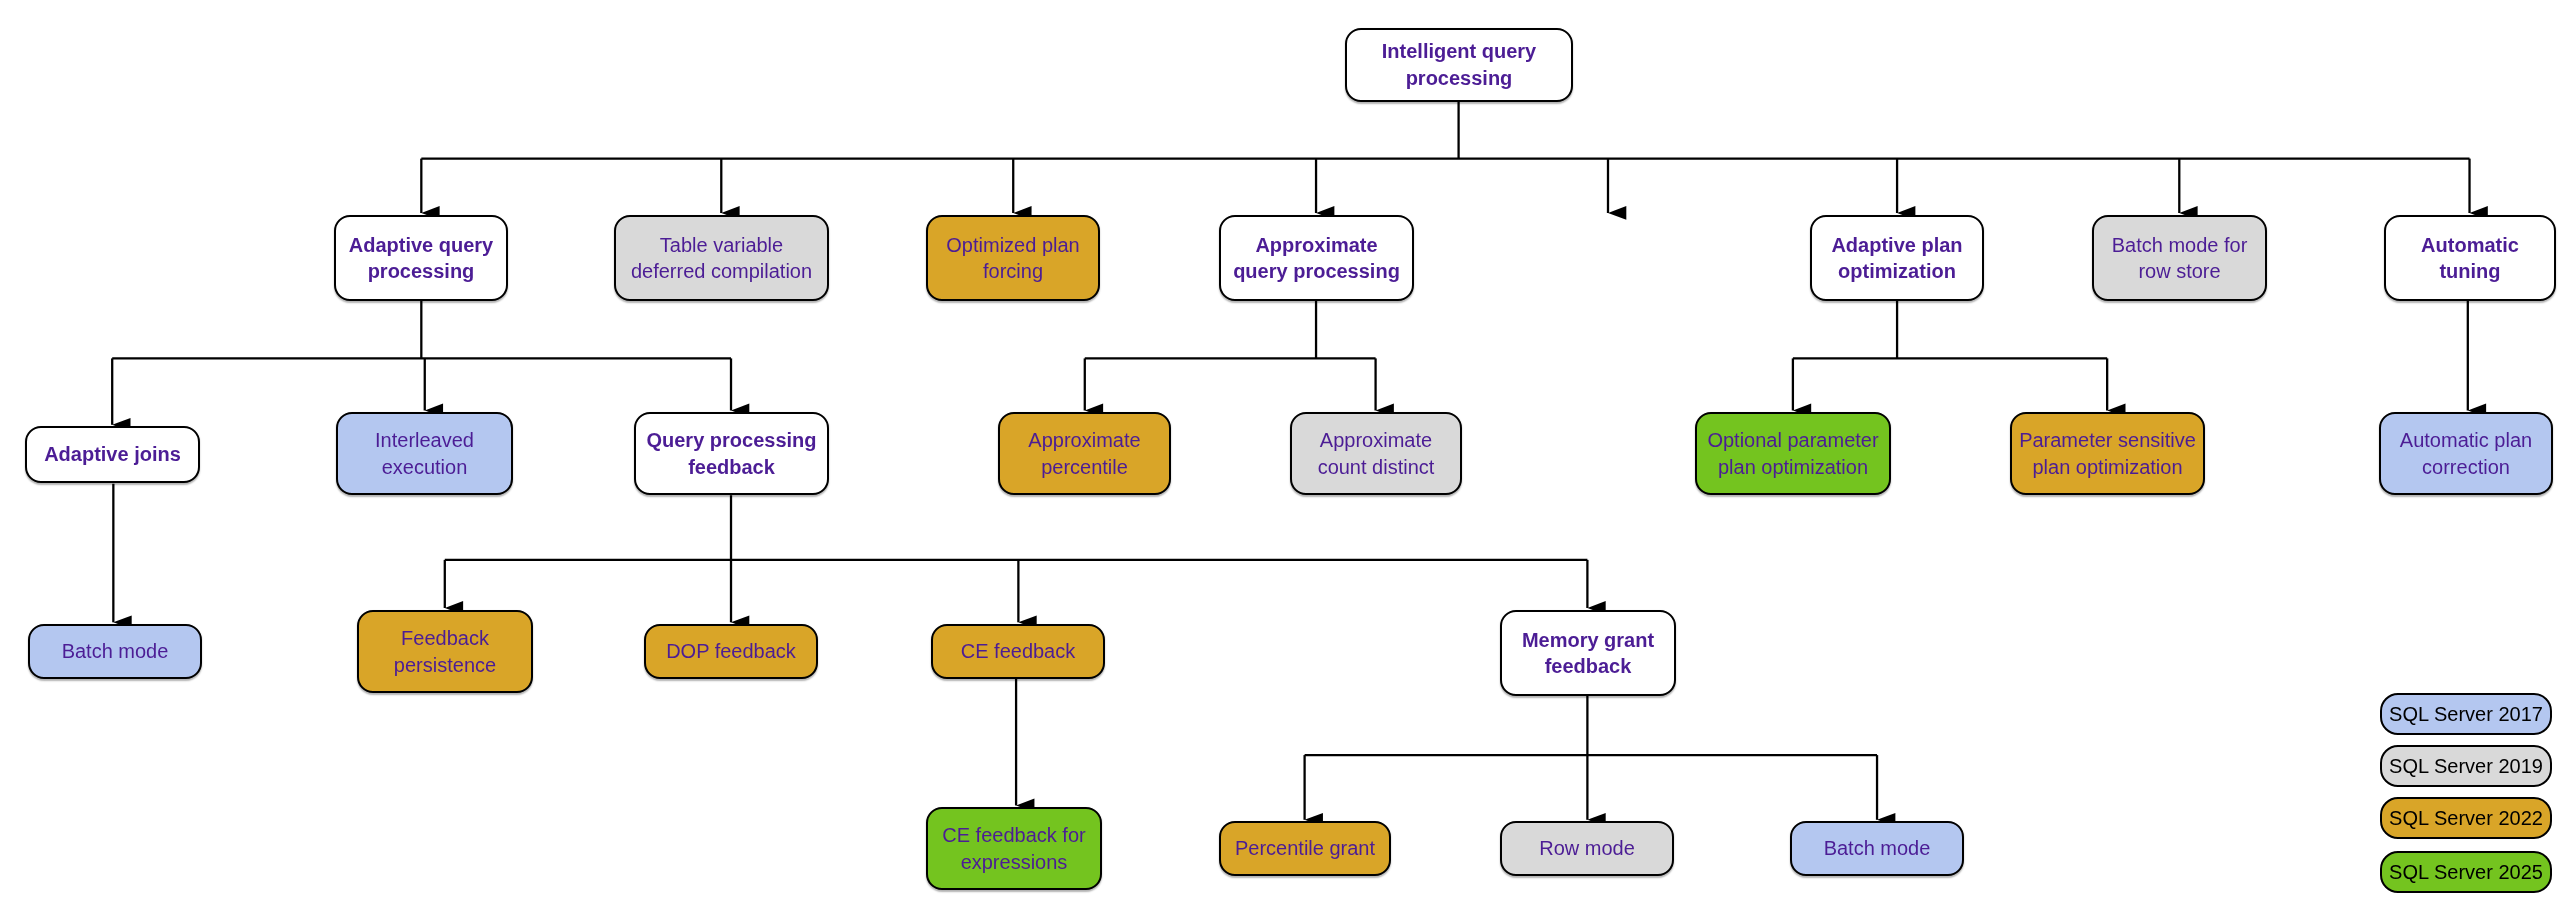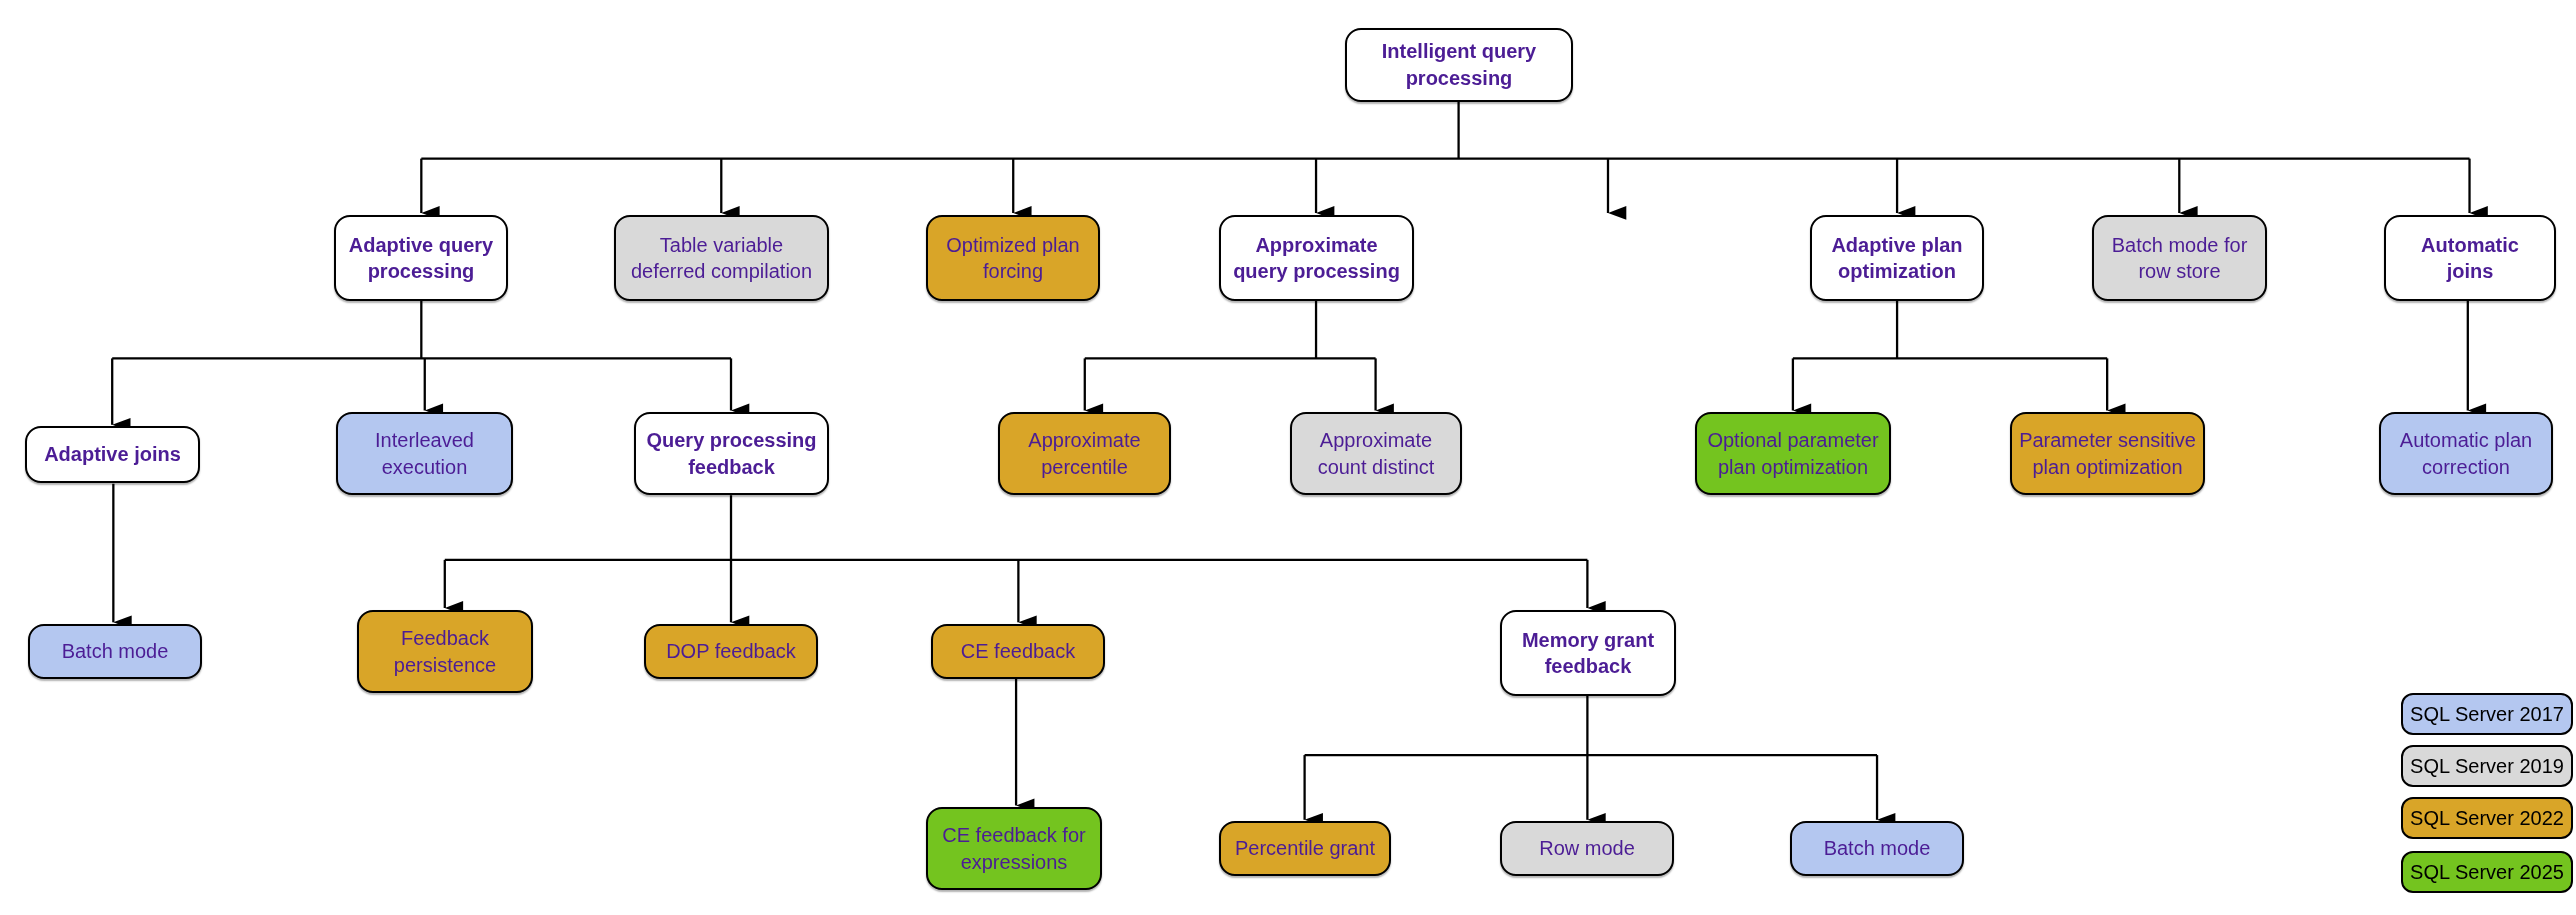--- a/index.html
+++ b/index.html
@@ -35,27 +35,26 @@
   .v2022 { background: var(--c-2022, #D9A528); }
   .v2025 { background: var(--c-2025, #74C41F); }
   .vwhite { background: var(--c-parent, #FFFFFF); }
   .legend-item {
     position: absolute;
     box-sizing: border-box;
     left: 2380px;
     width: 172px;
     height: 42px;
     border: 2.3px solid #000;
-    border-radius: 12px;
+    border-radius: 18px;
     display: flex;
     align-items: center;
     justify-content: center;
     font-size: 20px;
     color: #000;
-    margin-left: 21px;
   }
 </style>
 </head>
 <body>
 
 <div id="canvas">
 
   <svg id="wires" viewBox="0 0 4500 1600" xmlns="http://www.w3.org/2000/svg">
     <defs>
       <marker id="arrow" viewBox="0 0 30 34" markerUnits="userSpaceOnUse" markerWidth="30" markerHeight="34" refX="15" refY="33" orient="auto-start-reverse">
@@ -121,21 +120,21 @@
 deferred compilation</div>
   <div class="node v2022" style="left:926px;top:215px;width:174px;height:86px">Optimized plan
 forcing</div>
   <div class="node bold vwhite" style="left:1219px;top:215px;width:195px;height:86px">Approximate
 query processing</div>
   <div class="node v2019" style="left:2092px;top:215px;width:175px;height:86px">Batch mode for
 row store</div>
   <div class="node bold vwhite" style="left:1810px;top:215px;width:174px;height:86px">Adaptive plan
 optimization</div>
   <div class="node bold vwhite" style="left:2384px;top:215px;width:172px;height:86px">Automatic
-joins</div>
+tuning</div>
 
   <div class="node bold vwhite" style="left:25px;top:426px;width:175px;height:57px">Adaptive joins</div>
   <div class="node v2017" style="left:336px;top:412px;width:177px;height:83px">Interleaved
 execution</div>
   <div class="node bold vwhite" style="left:634px;top:412px;width:195px;height:83px">Query processing
 feedback</div>
   <div class="node v2022" style="left:998px;top:412px;width:173px;height:83px">Approximate
 percentile</div>
   <div class="node v2019" style="left:1290px;top:412px;width:172px;height:83px">Approximate
 count distinct</div>

